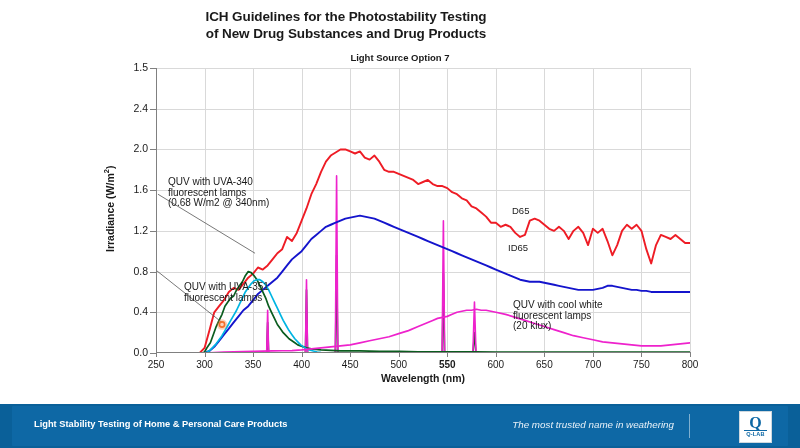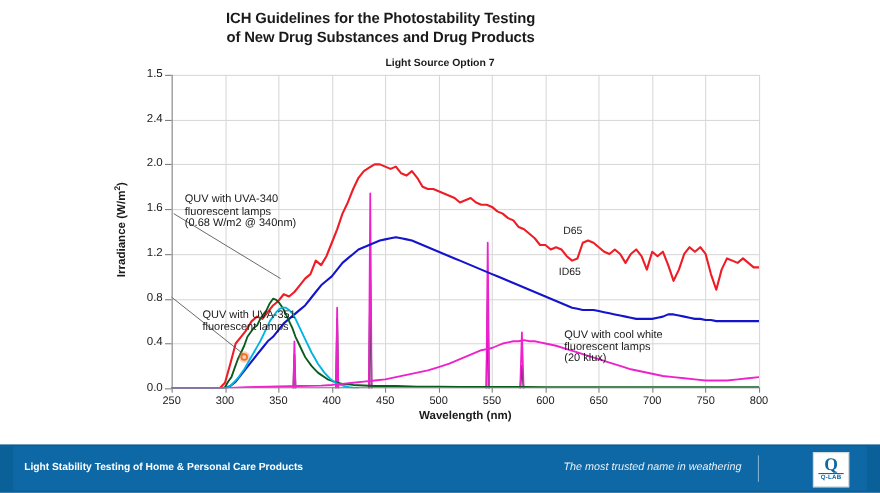--- a/index.html
+++ b/index.html
@@ -65,21 +65,21 @@
 
   
   #footer{
     position:absolute;left:0;top:404px;width:800px;height:44px;background:#0a6099;
   }
   #footer-inner{
     position:absolute;left:12px;top:2px;width:776px;height:40px;background:#0e68a5;
     border-radius:1px;
   }
   #footer-left{
-    position:absolute;left:10px;top:13px;
+    position:absolute;left:22px;top:13px;
     font-size:9.3px;font-weight:bold;color:#ffffff;
   }
   #footer-right{
     position:absolute;right:114px;top:13px;
     font-size:9.8px;font-style:italic;color:#e8f1f8;
   }
   #footer-divider{
     position:absolute;right:98px;top:8px;width:1px;height:24px;background:#7fb0d0;
   }
   #logo{
@@ -189,21 +189,21 @@
         <div class="ylabel-txt" style="top: 122.143px;">1.6</div>
         <div class="ylabel-txt" style="top: 81.4286px;">2.0</div>
         <div class="ylabel-txt" style="top: 40.7143px;">2.4</div>
         <div class="ylabel-txt" style="top: 0px;">1.5</div>
         <div class="xlabel-txt" style="left: 0px;">250</div>
         <div class="xlabel-txt" style="left: 48.5455px;">300</div>
         <div class="xlabel-txt" style="left: 97.0909px;">350</div>
         <div class="xlabel-txt" style="left: 145.636px; text-align: center;">400</div>
         <div class="xlabel-txt" style="left: 194.182px;">450</div>
         <div class="xlabel-txt" style="left: 242.727px;">500</div>
-        <div class="xlabel-txt" style="left: 291.273px;">550</div>
+        <div class="xlabel-txt" style="left: 291.273px; font-weight: bold;">550</div>
         <div class="xlabel-txt" style="left: 339.818px;">600</div>
         <div class="xlabel-txt" style="left: 388.364px;">650</div>
         <div class="xlabel-txt" style="left: 436.909px;">700</div>
         <div class="xlabel-txt" style="left: 485.455px;">750</div>
         <div class="xlabel-txt" style="left: 534px;">800</div>
       </div>
   </div>
 
   <div class="annot" id="annot-uva340">
     <div>QUV with UVA-340</div>

